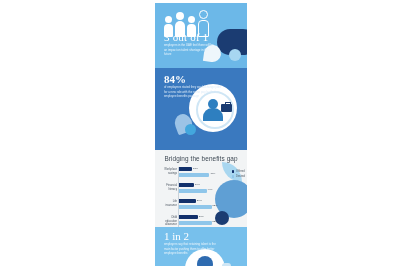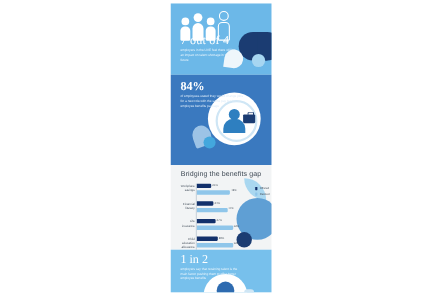--- a/index.html
+++ b/index.html
@@ -198,21 +198,21 @@
         <div class="person p3">
           <div class="p-head"></div>
             <div class="p-body"></div>
         </div>
         <div class="person p4">
           <div class="p-head"></div>
             <div class="p-body"></div>
         </div>
       </div>
 
-      <div class="stat-1">7 out of 4</div>
+      <div class="stat-1">3 out of 1</div>
       <div class="body-1">employers in the UAE feel there will be an impact on talent shortage in the future</div>
     </div>
 
     <div class="sec sec-2">
       <div class="blob b2-circle-lg"></div>
       <div class="blob b2-drop"></div>
       <div class="blob b2-dot"></div>
 
       <div class="ill">
         <div class="ill-ring"></div>

